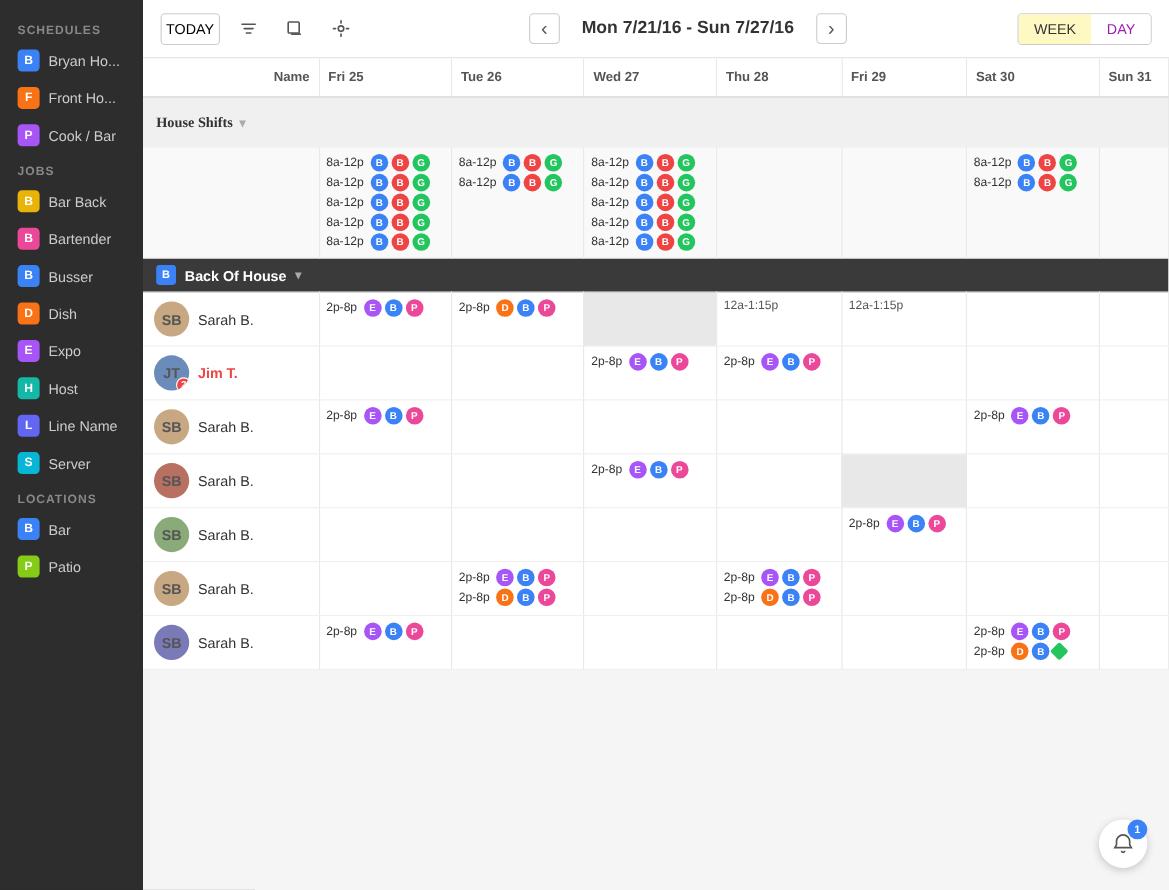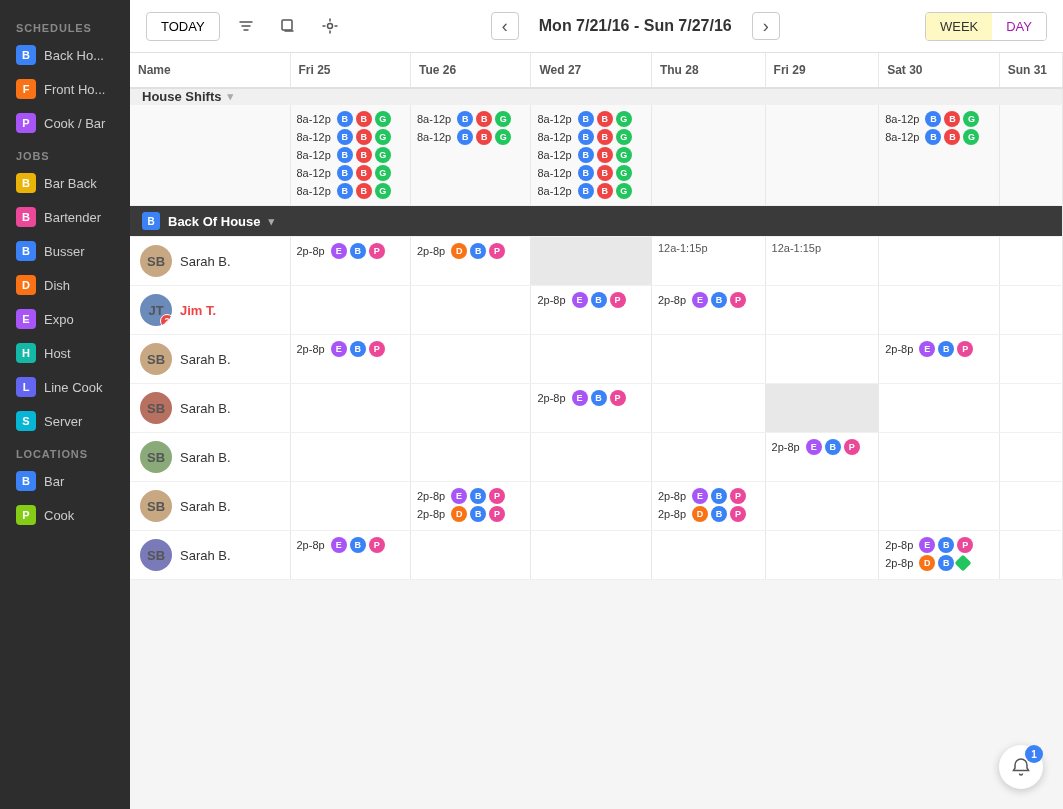--- a/index.html
+++ b/index.html
@@ -62,21 +62,21 @@
     #header {
       background: white;
       padding: 10px 16px;
       display: flex;
       align-items: center;
       gap: 10px;
       border-bottom: 1px solid #e0e0e0;
       flex-shrink: 0;
     }
     .btn-today {
-      padding: 6px 14px;
+      padding: 6px 4px;
       border: 1px solid #ccc;
       border-radius: 4px;
       background: white;
       cursor: pointer;
       font-size: 13px;
       font-weight: 500;
     }
     .icon-btn {
       width: 32px; height: 32px;
       display: flex; align-items: center; justify-content: center;
@@ -143,21 +143,21 @@
       border-right: 1px solid #e8e8e8;
       padding: 10px 8px;
       font-size: 12px;
       font-weight: 600;
       color: #555;
       text-align: left;
       position: sticky;
       top: 0;
       z-index: 10;
     }
-    thead th:first-child { width: 160px; }
+    thead th:first-child { width: 160px; text-align: right; }
 
     
     .section-row td {
       background: #3a3a3a;
       color: white;
       padding: 6px 12px;
       font-size: 13px;
       font-weight: 600;
     }
     .section-row .section-label {
@@ -247,21 +247,22 @@
     }
 
     .shift-text-small {
       font-size: 11px;
       color: #555;
     }
 
     
     .house-section-row td {
       background: #f0f0f0;
-      padding: 0 12px;
+      padding: 14px 12px;
+      font-family: Liberation Serif, serif;
     }
     .house-section-label {
       font-size: 13px;
       font-weight: 600;
       color: #333;
       display: flex;
       align-items: center;
       gap: 6px;
     }
 
@@ -290,21 +291,21 @@
       font-weight: 700;
     }
   </style>
 </head>
 <body>
 
 <div id="sidebar">
   <div class="sidebar-section-title">SCHEDULES</div>
   <div class="sidebar-item">
     <span class="icon-circle bg-blue">B</span>
-    <span>Back Ho...</span>
+    <span>Bryan Ho...</span>
   </div>
   <div class="sidebar-item">
     <span class="icon-circle bg-orange">F</span>
     <span>Front Ho...</span>
   </div>
   <div class="sidebar-item">
     <span class="icon-circle bg-purple">P</span>
     <span>Cook / Bar</span>
   </div>
 
@@ -328,35 +329,35 @@
   <div class="sidebar-item">
     <span class="icon-circle bg-purple">E</span>
     <span>Expo</span>
   </div>
   <div class="sidebar-item">
     <span class="icon-circle bg-teal">H</span>
     <span>Host</span>
   </div>
   <div class="sidebar-item">
     <span class="icon-circle bg-indigo">L</span>
-    <span>Line Cook</span>
+    <span>Line Name</span>
   </div>
   <div class="sidebar-item">
     <span class="icon-circle bg-cyan">S</span>
     <span>Server</span>
   </div>
 
   <div class="sidebar-section-title">LOCATIONS</div>
   <div class="sidebar-item">
     <span class="icon-circle bg-blue">B</span>
     <span>Bar</span>
   </div>
   <div class="sidebar-item">
     <span class="icon-circle bg-lime">P</span>
-    <span>Cook</span>
+    <span>Patio</span>
   </div>
 </div>
 
 <div id="main">
 
   <div id="header">
     <button class="btn-today">TODAY</button>
     <div class="icon-btn" title="Filter">
       <svg width="16" height="16" viewBox="0 0 16 16" fill="none">
           <path d="M2 4h12M4 8h8M6 12h4" stroke="#555" stroke-width="1.5" stroke-linecap="round"></path>

